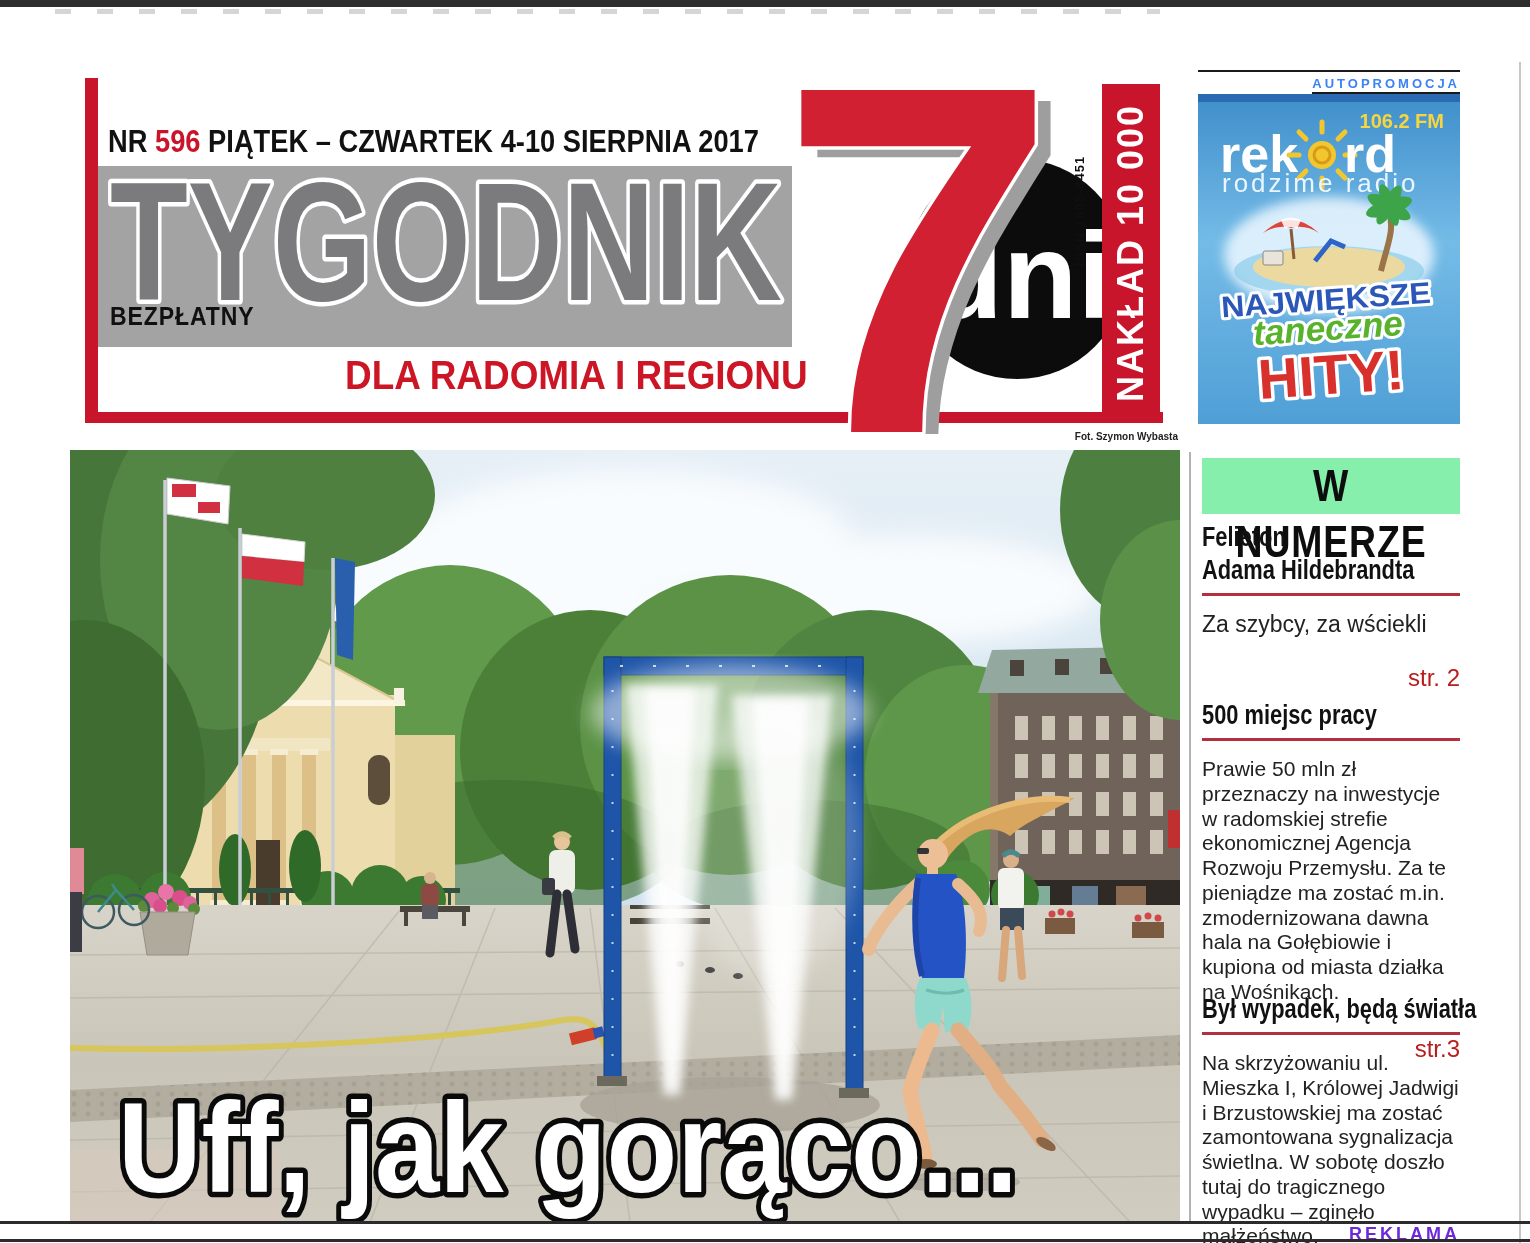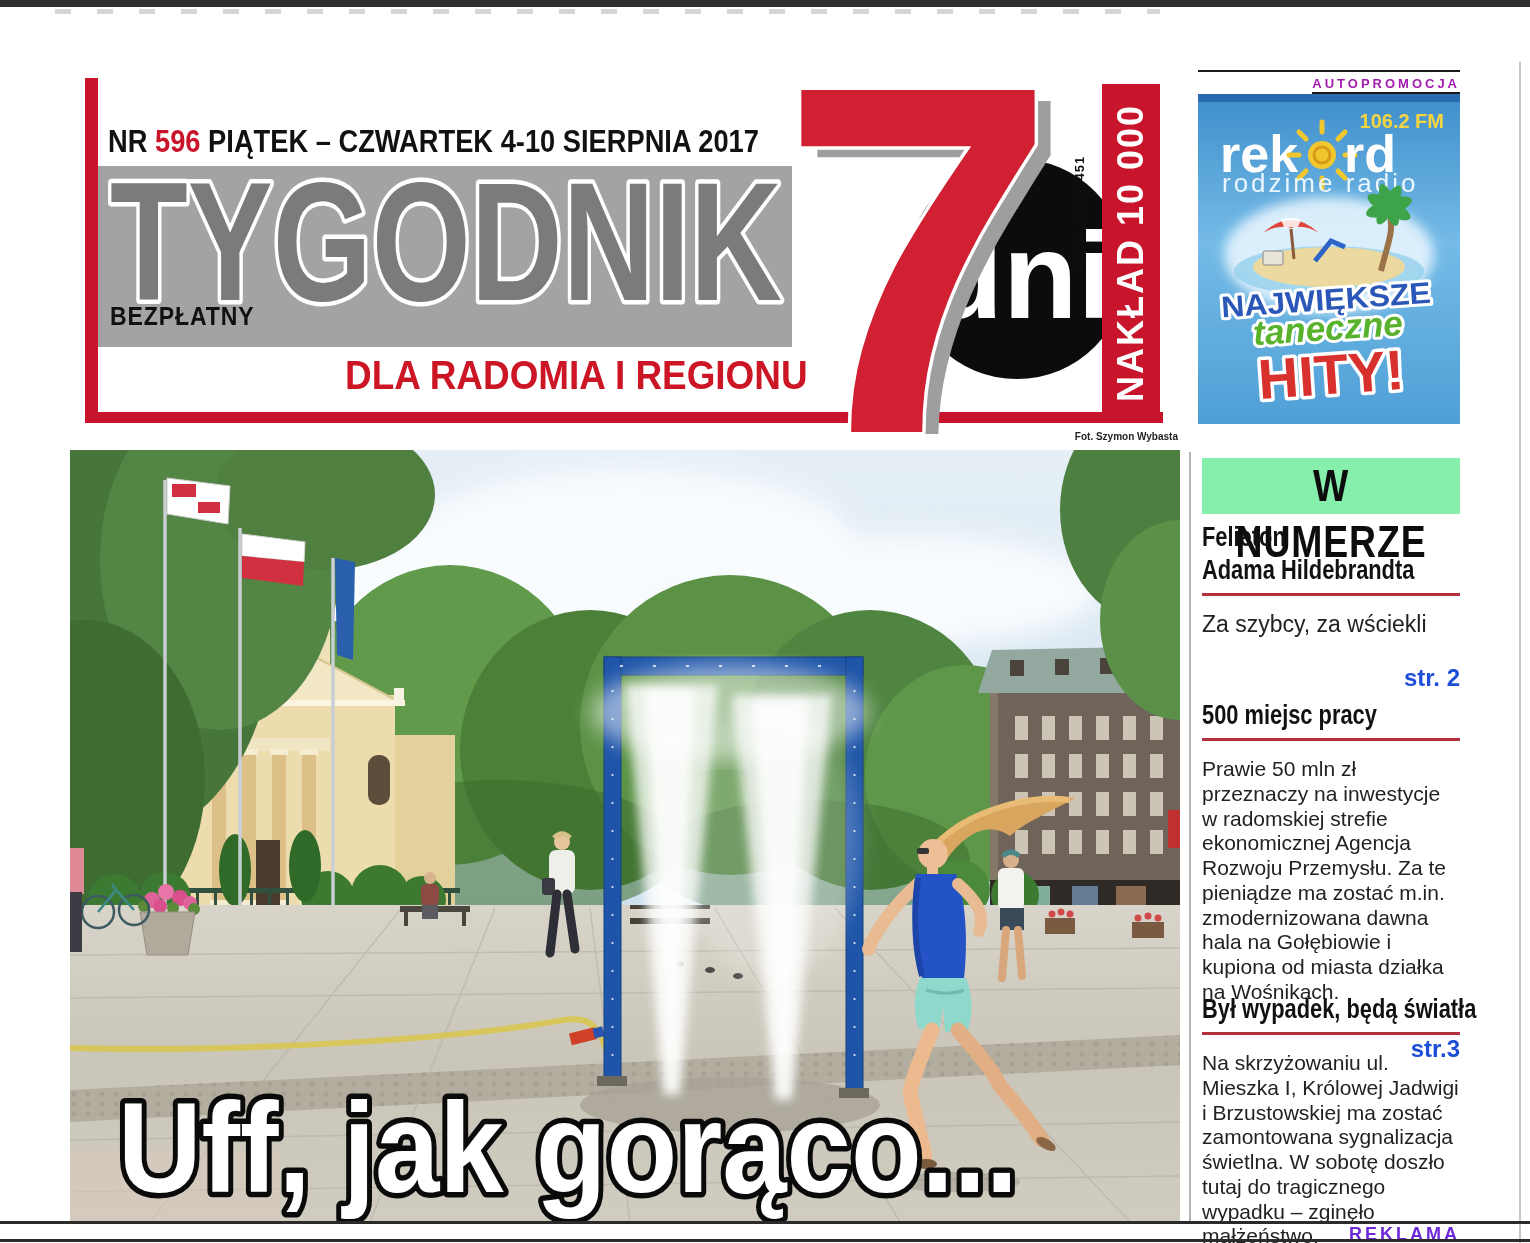--- a/index.html
+++ b/index.html
@@ -21,37 +21,37 @@
   .tagline{left:345px;top:352px;font-size:41px;font-weight:bold;color:#cc1626;white-space:nowrap;
     transform:scaleX(.9);transform-origin:0 0;}
   .redrule{left:85px;top:412px;width:1078px;height:11px;background:#c9152b;}
   .logo7{left:770px;top:62px;}
   .vtext{writing-mode:vertical-rl;transform:rotate(180deg);}
   .issn{left:1072px;top:88px;height:178px;font-size:13px;font-weight:bold;color:#101010;letter-spacing:1px;}
   .naklad{left:1102px;top:84px;width:58px;height:338px;background:#c9152b;display:flex;align-items:center;justify-content:center;}
   .naklad span{font-size:36px;font-weight:bold;color:#fff;letter-spacing:2px;}
   
   .autopromo{left:1198px;top:70px;width:262px;border-top:2px solid #1a1a1a;text-align:right;padding-top:2px;}
-  .autopromo span{font-size:13px;font-weight:bold;letter-spacing:3px;color:#a21caf;border-bottom:2px solid #1a1a1a;padding-bottom:1px;}
+  .autopromo span{font-size:13px;font-weight:bold;letter-spacing:3px;color:#3b82f6;border-bottom:2px solid #1a1a1a;padding-bottom:1px;}
   .adbox{left:1198px;top:94px;}
   
   .credit{left:978px;top:431px;width:200px;text-align:right;font-size:10px;font-weight:bold;color:#222;}
   .photo{left:70px;top:450px;width:1110px;height:772px;}
   
   .sepv{left:1189px;top:452px;width:2px;height:770px;background:#b3b3b3;}
   .redge{left:1519px;top:62px;width:2px;height:1181px;background:#c7c7c7;}
   .wnum{left:1202px;top:458px;width:258px;height:56px;background:#86efac;text-align:center;line-height:56px;}
   .wnum span{display:inline-block;font-size:44px;font-weight:bold;color:#0d0d0d;transform:scaleX(.85);letter-spacing:1px;}
   .sitem{left:1202px;width:258px;color:#1c1c1c;}
   .ititle{font-size:28px;font-weight:bold;color:#111;white-space:nowrap;line-height:1.18;
     transform:scaleX(.78);transform-origin:0 50%;}
   .irule{height:3px;background:#b5303e;margin-top:7px;}
   .iteaser{font-size:21px;line-height:1.18;color:#222;margin-top:15px;}
   .iteaser.big{font-size:23px;}
-  .ipage{font-size:24px;font-weight:bold;color:#1d4ed8;text-align:right;}
+  .ipage{font-size:24px;font-weight:normal;color:#b91c1c;text-align:right;}
   
   .fline1{left:0;top:1221px;width:1530px;height:3px;background:#2b2b2b;}
   .fline2{left:0;top:1239px;width:1530px;height:3px;background:#2b2b2b;}
   .reklama{left:1240px;top:1224px;width:220px;text-align:right;font-size:18px;font-weight:bold;letter-spacing:3px;color:#6d28d9;}
 </style>
 </head>
 <body>
 
 <div id="page">
 

